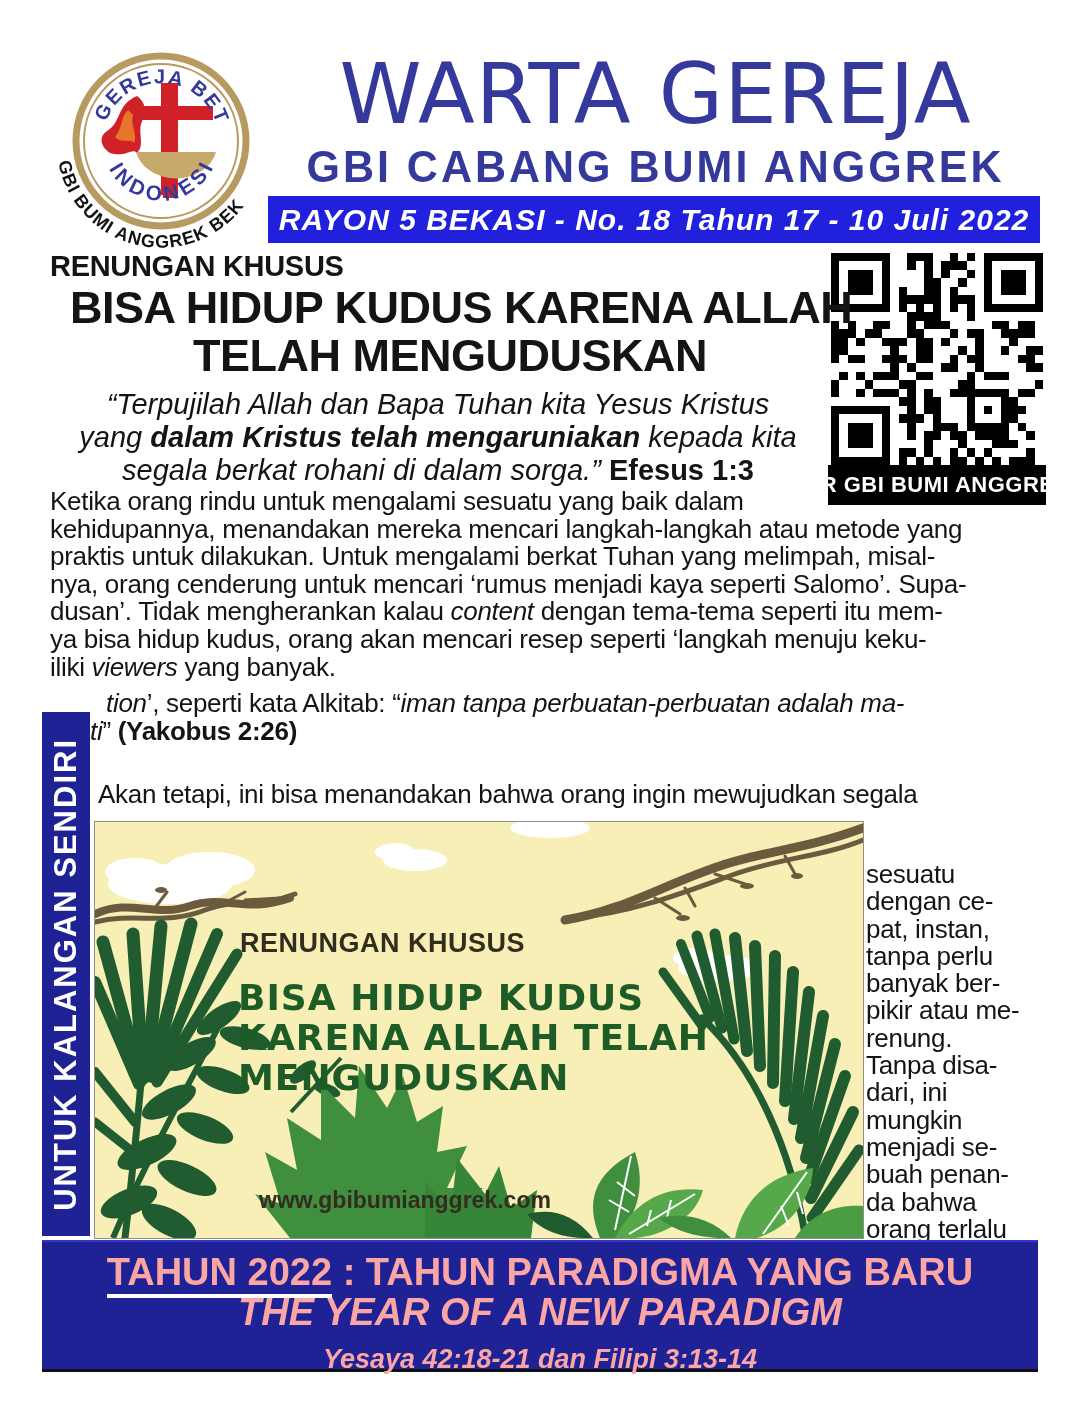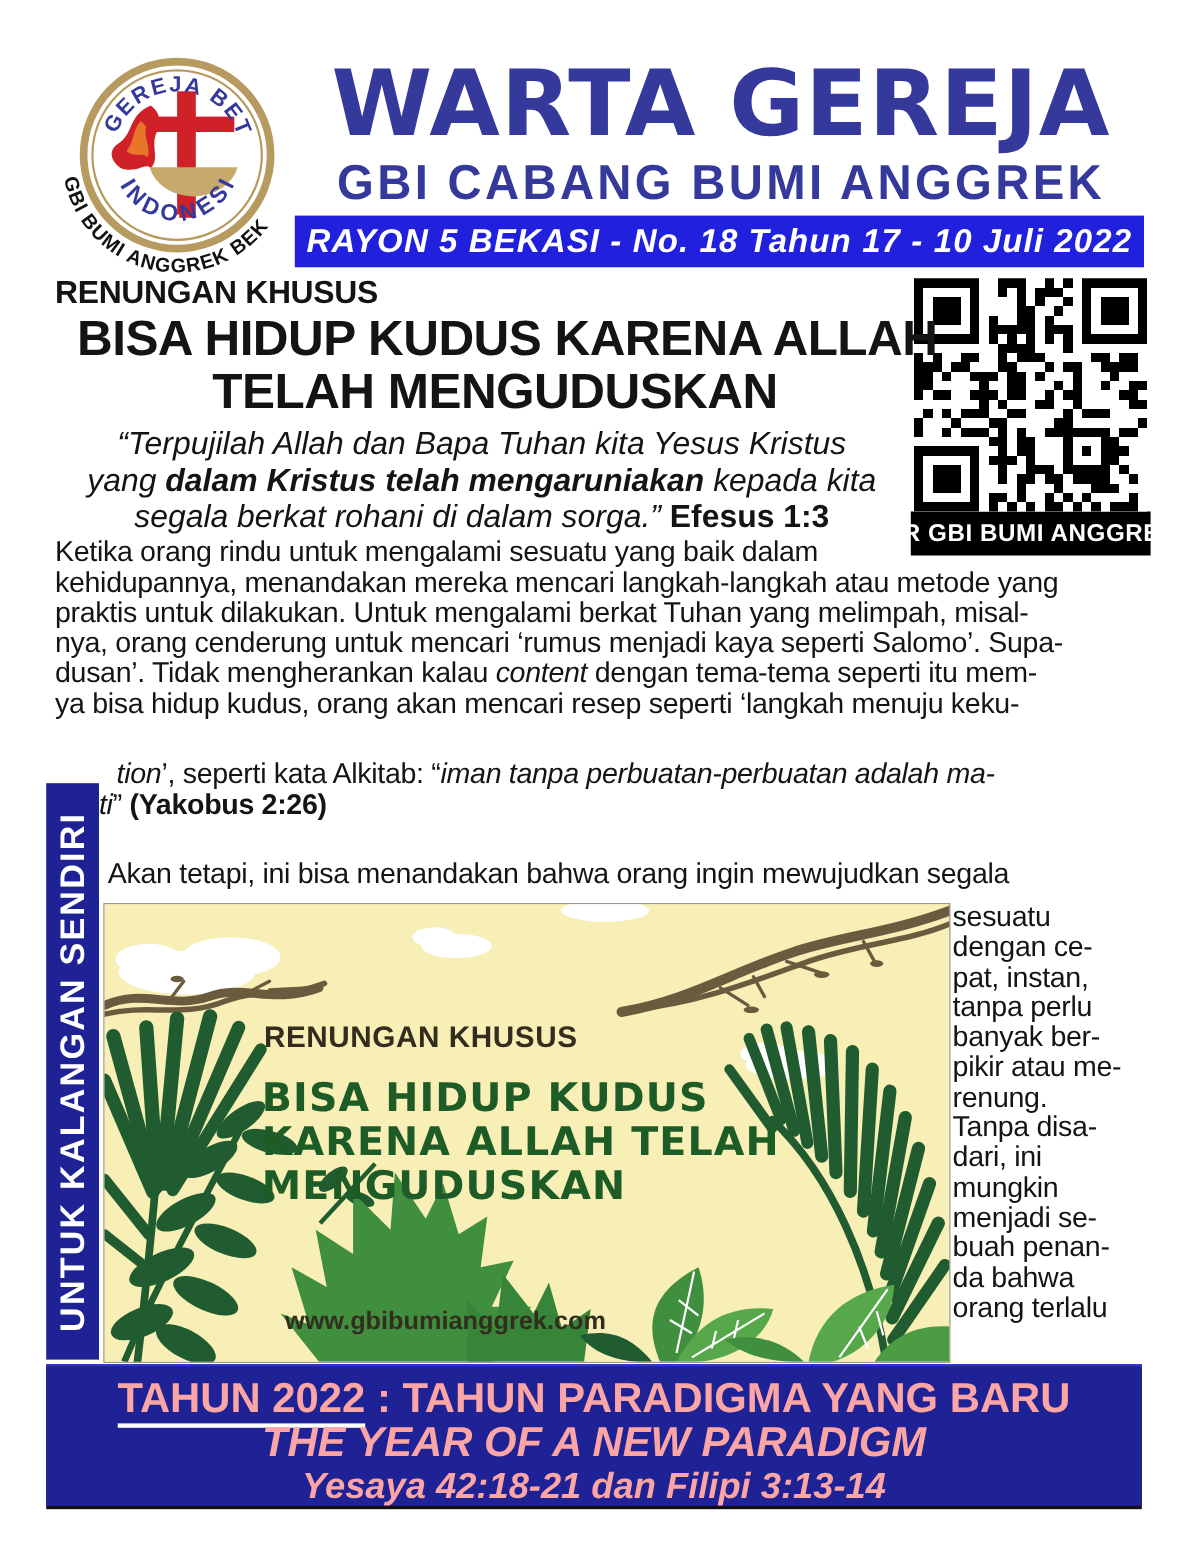--- a/index.html
+++ b/index.html
@@ -7,21 +7,21 @@
     --cream:#f7efb6; --leaf-dark:#215c31; --leaf-mid:#3f8f3e; --leaf-light:#57a84b;
     --branch:#6b5a3e; --gold:#b79a60; --logo-red:#cf2127; --ink:#141414;
   }
   html,body{margin:0;padding:0;background:#ffffff;}
   .page{position:relative;width:1080px;height:1408px;background:#fff;overflow:hidden;
         font-family:"Liberation Sans",sans-serif;color:var(--ink);}
 
   
   .logo{position:absolute;left:36px;top:48px;width:228px;height:210px;}
   .masthead-title{position:absolute;left:268px;top:50px;width:775px;text-align:center;
-    font-family:"DejaVu Sans",sans-serif;font-weight:700;font-size:83px;line-height:90px;
+    font-family:"DejaVu Sans",sans-serif;font-weight:400;font-size:83px;line-height:90px;
     color:var(--brand-indigo);letter-spacing:1px;white-space:nowrap;}
   .masthead-sub{position:absolute;left:268px;top:141px;width:775px;text-align:center;
     font-family:"Liberation Sans",sans-serif;font-weight:700;font-size:43px;line-height:50px;
     color:var(--brand-indigo);letter-spacing:3px;white-space:nowrap;transform:scaleY(1.04);}
   .edition-bar{position:absolute;left:268px;top:196px;width:772px;height:47px;
     background:var(--bright-blue);display:flex;align-items:center;justify-content:center;}
   .edition-bar span{color:#fff;font-style:italic;font-weight:700;font-size:30px;letter-spacing:1px;}
 
   
   .qr-block{position:absolute;left:828px;top:253px;width:218px;}
@@ -45,29 +45,29 @@
   .quote .tline{white-space:normal;}
 
   
   .side-banner{position:absolute;left:42px;top:712px;width:48px;height:524px;background:var(--navy);
     display:flex;align-items:center;justify-content:center;}
   .side-banner span{writing-mode:vertical-rl;transform:rotate(180deg);color:#fff;font-weight:700;
     font-size:31px;letter-spacing:2px;white-space:nowrap;}
   .illustration{position:absolute;left:94px;top:821px;width:768px;height:416px;
     border:1px solid #8f8f8f;box-sizing:content-box;background:var(--cream);}
   .illustration svg{display:block;width:768px;height:416px;}
-  .right-col{position:absolute;left:866px;top:820px;width:182px;font-size:26px;line-height:27.3px;letter-spacing:-.3px;}
+  .right-col{position:absolute;left:866px;top:861px;width:182px;font-size:26px;line-height:27.3px;letter-spacing:-.3px;}
 
   
   .footer-banner{position:absolute;left:42px;top:1240px;width:996px;height:127px;background:var(--navy);
     border-top:2px solid #3336c9;box-shadow:0 3px 0 #111;color:#fca5a5;text-align:center;}
   .footer-l1{margin-top:10px;font-weight:700;font-size:38px;line-height:40px;white-space:nowrap;}
   .footer-l1 .u{border-bottom:4px solid #fff;padding-bottom:1px;}
   .footer-l2{font-weight:700;font-style:italic;font-size:38px;line-height:40px;white-space:nowrap;}
-  .footer-l3{margin-top:0;font-weight:700;font-style:italic;font-size:33px;white-space:nowrap;text-align:center;}
+  .footer-l3{margin-top:12px;font-weight:700;font-style:italic;font-size:27px;white-space:nowrap;text-align:center;}
 
   .ill-kicker{font-family:"Liberation Sans",sans-serif;font-weight:700;font-size:27px;fill:#332d1f;letter-spacing:.5px;}
   .ill-title{font-family:"DejaVu Sans",sans-serif;font-weight:800;font-size:36px;fill:#1d5c26;letter-spacing:1px;}
   .ill-site{font-family:"Liberation Sans",sans-serif;font-weight:700;font-size:23px;fill:#332d1f;}
   .logo-arc{font-family:"Liberation Sans",sans-serif;font-weight:700;}
 </style>
 </head>
 <body>
 
 <div class="page">
@@ -431,20 +431,21 @@
       <div class="tline"><span class="it">yang </span><span class="it bd">dalam Kristus telah mengaruniakan</span><span class="it"> kepada kita</span></div>
       <div class="tline"><span class="it">segala berkat rohani di dalam sorga.” </span><span class="bd">Efesus 1:3</span></div>
     </div>
   <div class="para para1">
       <div class="tline">Ketika orang rindu untuk mengalami sesuatu yang baik dalam</div>
       <div class="tline">kehidupannya, menandakan mereka mencari langkah-langkah atau metode yang</div>
       <div class="tline">praktis untuk dilakukan. Untuk mengalami berkat Tuhan yang melimpah, misal-</div>
       <div class="tline">nya, orang cenderung untuk mencari ‘rumus menjadi kaya seperti Salomo’. Supa-</div>
       <div class="tline"><span>dusan’. Tidak mengherankan kalau </span><span class="it">content</span><span> dengan tema-tema seperti itu mem-</span></div>
       <div class="tline">ya bisa hidup kudus, orang akan mencari resep seperti ‘langkah menuju keku-</div>
+      <div class="tline"><span>iliki </span><span class="it">viewers</span><span> yang banyak.</span></div>
     </div>
   <div class="para para2">
       <div class="tline"><span class="it">tion</span><span>’, seperti kata Alkitab: “</span><span class="it">iman tanpa perbuatan-perbuatan adalah ma-</span></div>
       <div class="tline"><span class="it">ti</span><span>” </span><span class="bd">(Yakobus 2:26)</span></div>
     </div>
   <div class="para para3">Akan tetapi, ini bisa menandakan bahwa orang ingin mewujudkan segala</div>
 
   <div class="side-banner">
     <span>UNTUK KALANGAN SENDIRI</span>
   </div>

